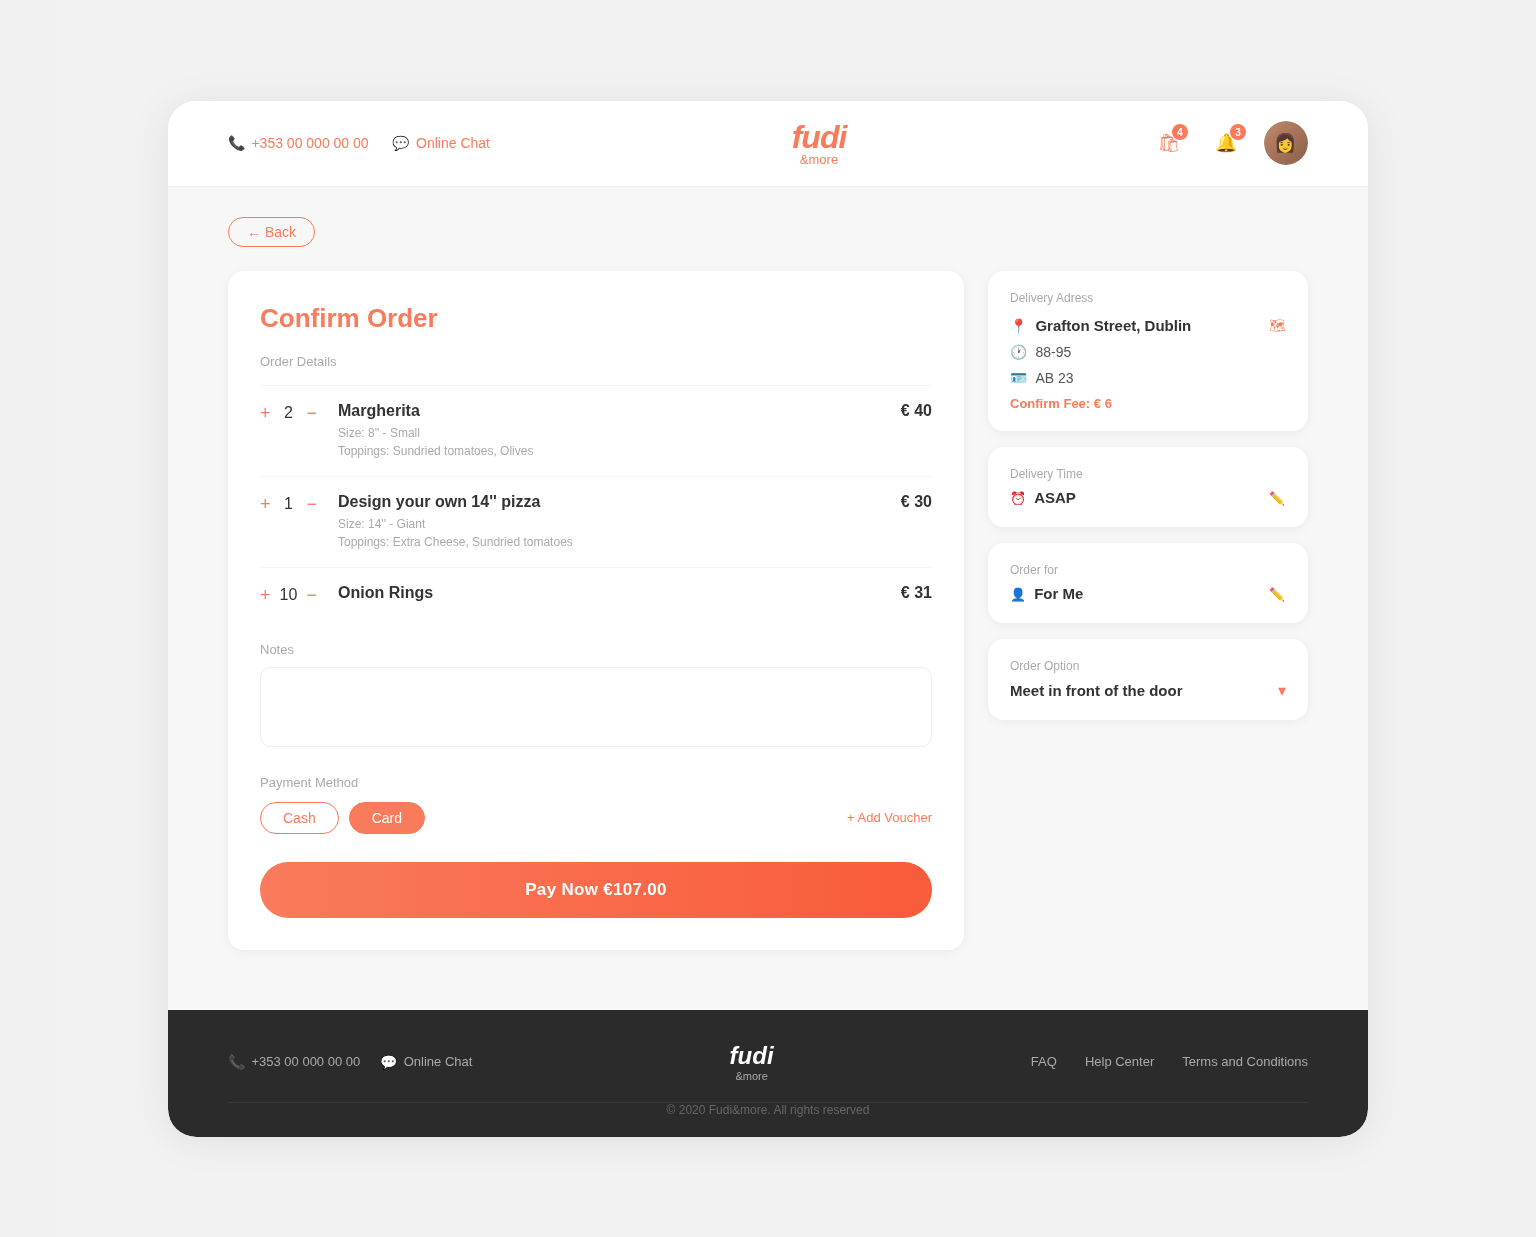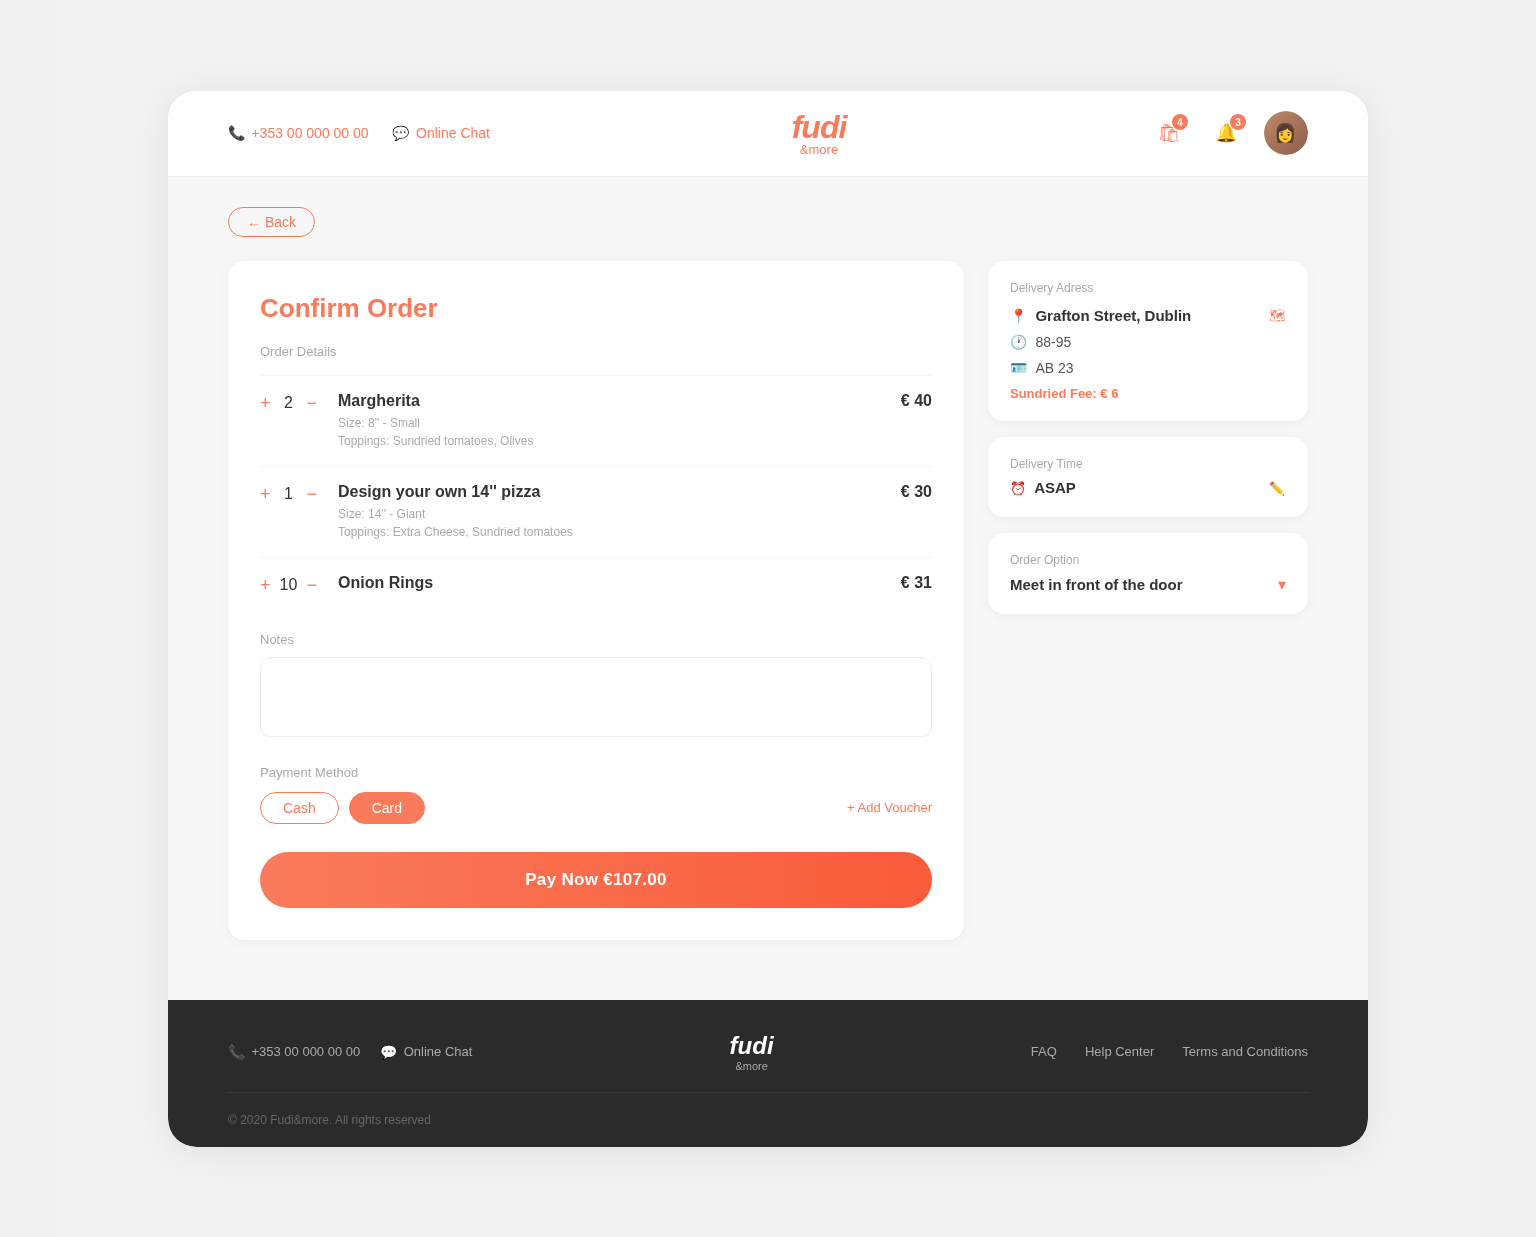--- a/index.html
+++ b/index.html
@@ -488,24 +488,24 @@
     }
     .footer-link {
       color: #aaa;
       font-size: 13px;
       text-decoration: none;
       background: none;
       border: none;
       cursor: pointer;
     }
     .footer-copy {
-      text-align: left;
+      text-align: center;
       font-size: 12px;
       color: #666;
-      padding-top: 20px;
+      padding-top: 0;
       border-top: 1px solid #3a3a3a;
     }
 
     
     .icon-phone::before { content: "📞"; font-size: 14px; }
     .icon-chat::before { content: "💬"; font-size: 14px; }
     .icon-map-pin::before { content: "📍"; font-size: 14px; }
     .icon-clock::before { content: "⏰"; font-size: 13px; }
     .icon-person::before { content: "👤"; font-size: 13px; }
     .icon-cart::before { content: "🛍"; font-size: 18px; color: #f97b5b; }
@@ -642,38 +642,50 @@
             </div>
             <div class="address-sub-row">
               <span>🕐</span>
               <span>88-95</span>
             </div>
             <div class="address-sub-row">
               <span>🪪</span>
               <span>AB 23</span>
             </div>
             <div class="delivery-fee-row">
-              <span>Sundried Fee:</span>
+              <span>Confirm Fee:</span>
               <span>€ 6</span>
             </div>
           </div>
 
           <div class="delivery-time-card">
             <div class="time-title">Delivery Time</div>
             <div class="time-row">
               <div class="time-val">
                 <span class="icon-clock"></span>
                 <span>ASAP</span>
               </div>
               <button class="edit-icon-btn">
                 <span class="icon-edit"></span>
               </button>
             </div>
           </div>
 
+          <div class="order-for-card">
+            <div class="order-for-title">Order for</div>
+            <div class="order-for-row">
+              <div class="order-for-val">
+                <span class="icon-person"></span>
+                <span>For Me</span>
+              </div>
+              <button class="edit-icon-btn">
+                <span class="icon-edit"></span>
+              </button>
+            </div>
+          </div>
 
           <div class="order-option-card">
             <div class="order-option-title">Order Option</div>
             <div class="order-option-row">
               <select class="order-option-select">
                 <option>Meet in front of the door</option>
                 <option>Leave at door</option>
                 <option>Ring the bell</option>
               </select>
               <span class="icon-chevron"></span>

